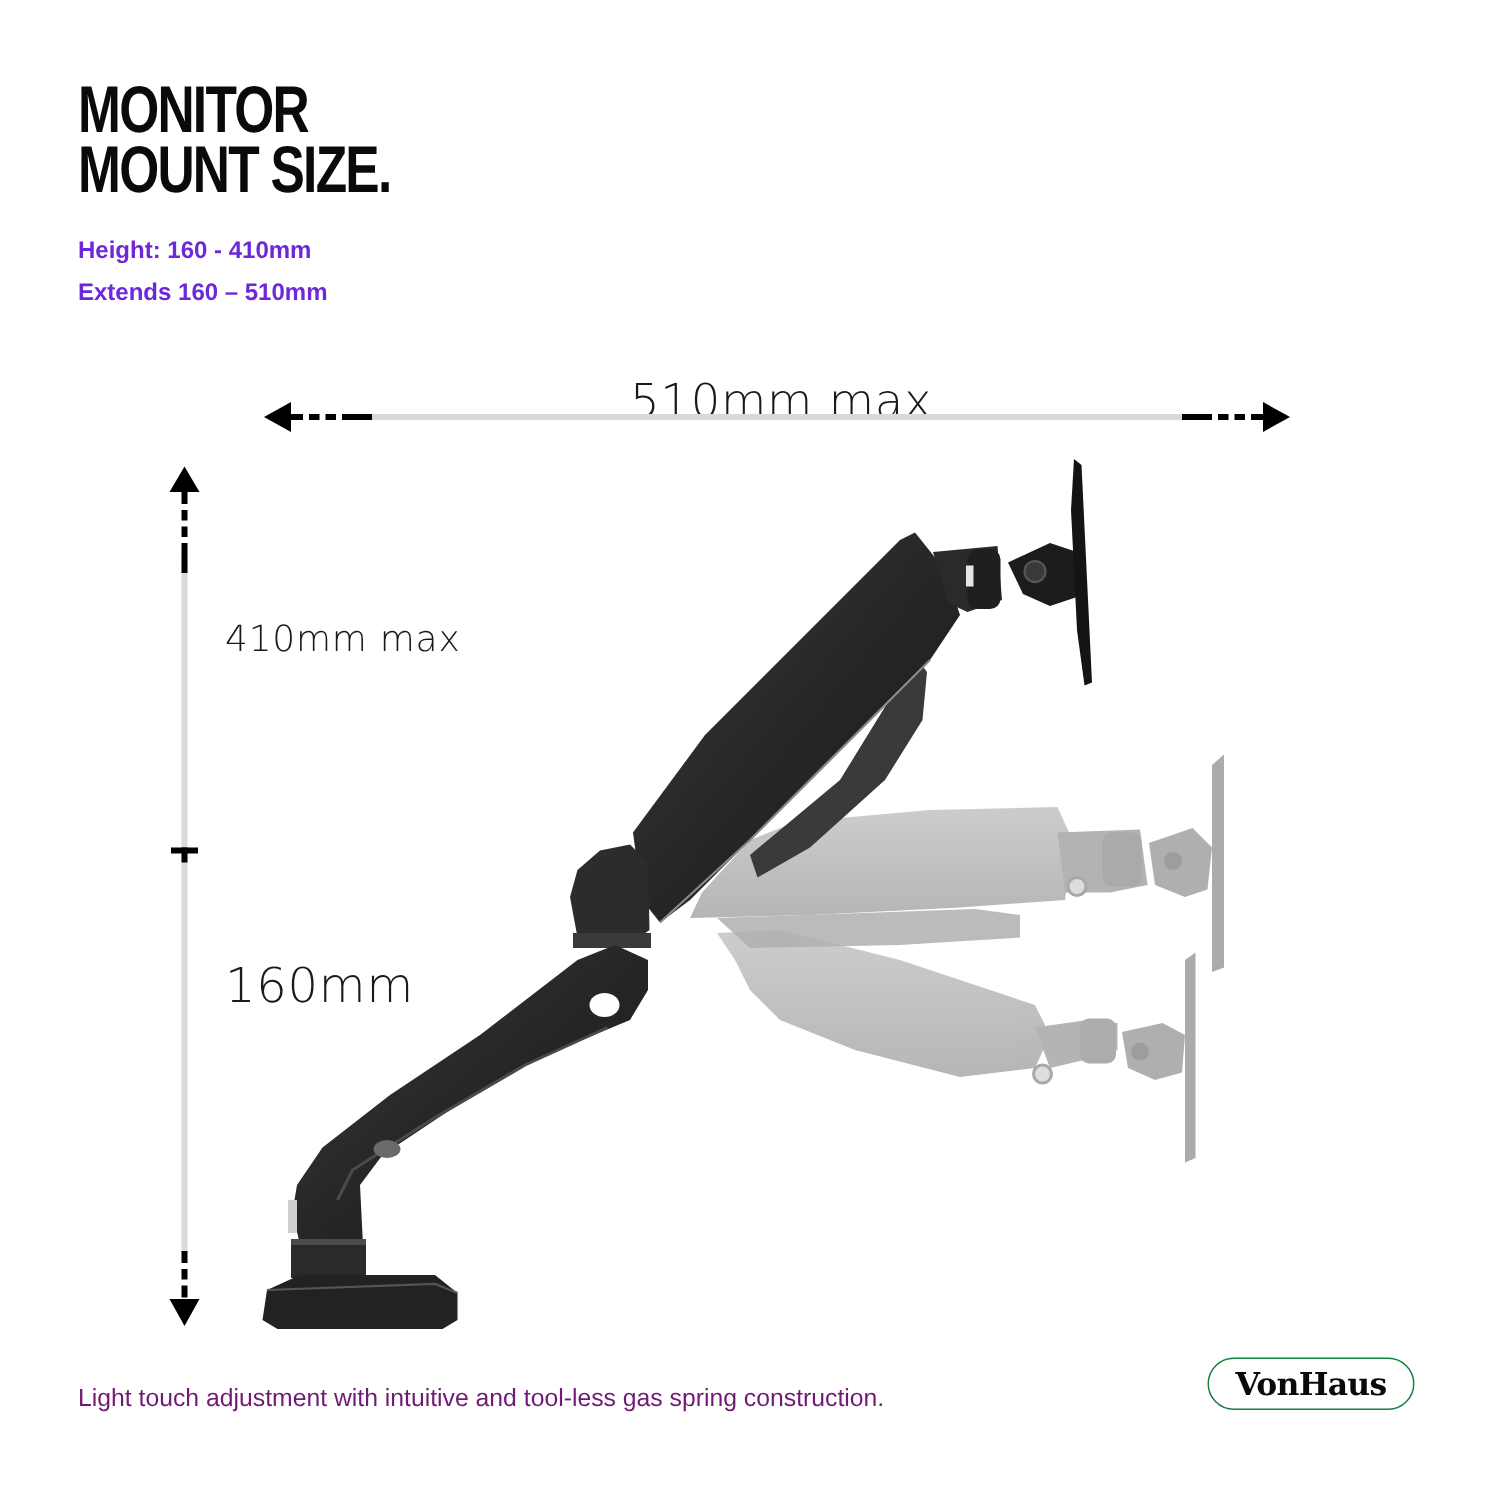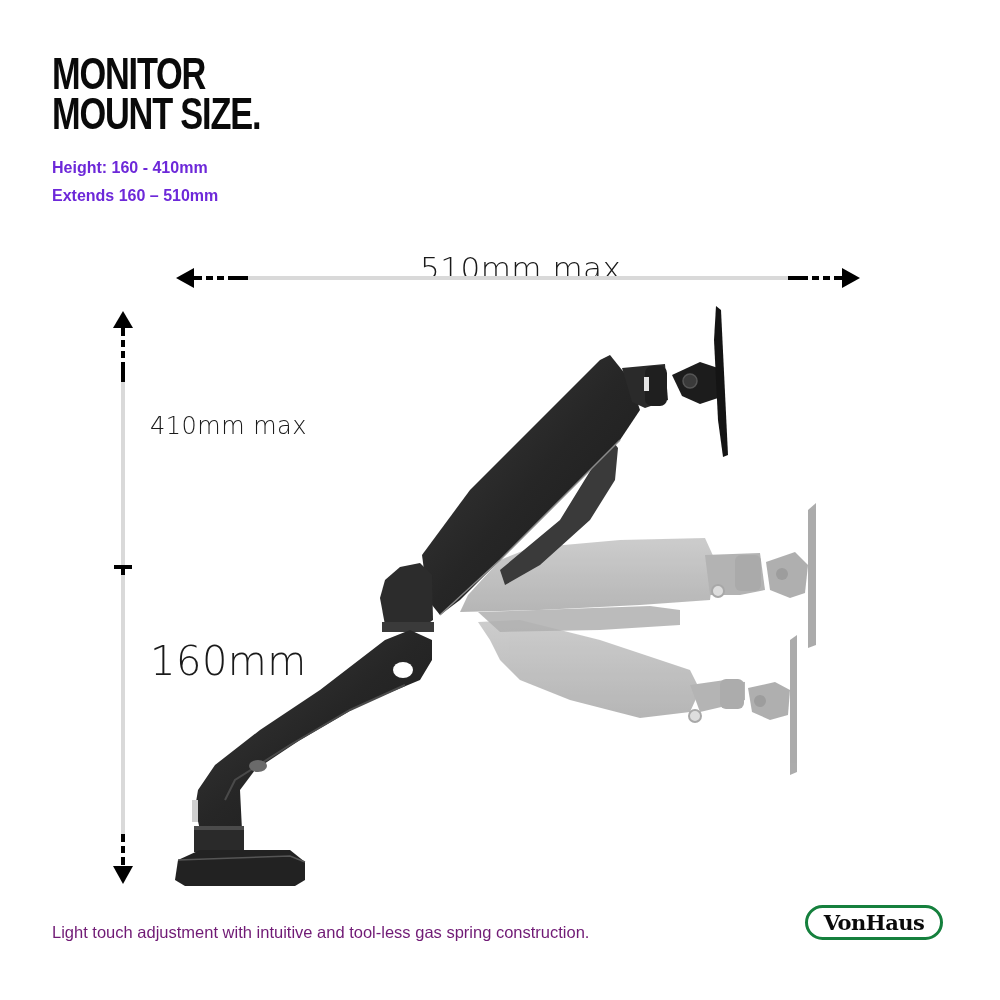--- a/index.html
+++ b/index.html
@@ -17,31 +17,31 @@
 
   .specs { position: absolute; left: 52px; top: 154px; font-size: 16px; line-height: 27.5px; color: #6d28d9; font-weight: bold; }
   .specs div { white-space: nowrap; }
 
   .dim-label {
     position: absolute; font-family: "DejaVu Sans", sans-serif;
     font-weight: 300; color: #1a1a1a; letter-spacing: 0.5px;
   }
   .lbl-width { left: 420px; top: 222px; font-size: 31px; margin-top: 28px; }
   .lbl-410 { left: 150px; top: 412px; font-size: 24px; }
-  .lbl-160 { left: 150px; top: 638px; font-size: 40px; }
+  .lbl-160 { left: 150px; top: 638px; font-size: 32px; }
 
   .guides { position: absolute; left: 0; top: 0; width: 1000px; height: 1000px; }
 
   .product { position: absolute; left: 0; top: 0; width: 1000px; height: 1000px; }
 
   .caption { position: absolute; left: 52px; top: 923px; font-size: 16.5px; color: #701a75; white-space: nowrap; }
 
   .logo {
     position: absolute; left: 805px; top: 905px; width: 138px; height: 35px;
-    border: 3px solid #15803d; border-radius: 18px;
+    border: 1px solid #15803d; border-radius: 18px;
     display: flex; align-items: center; justify-content: center;
   }
   .logo span {
     font-family: "DejaVu Serif", serif; font-weight: 700; font-size: 21px;
     color: #0a0a0a; letter-spacing: -0.5px;
   }
 </style>
 </head>
 <body>
 

